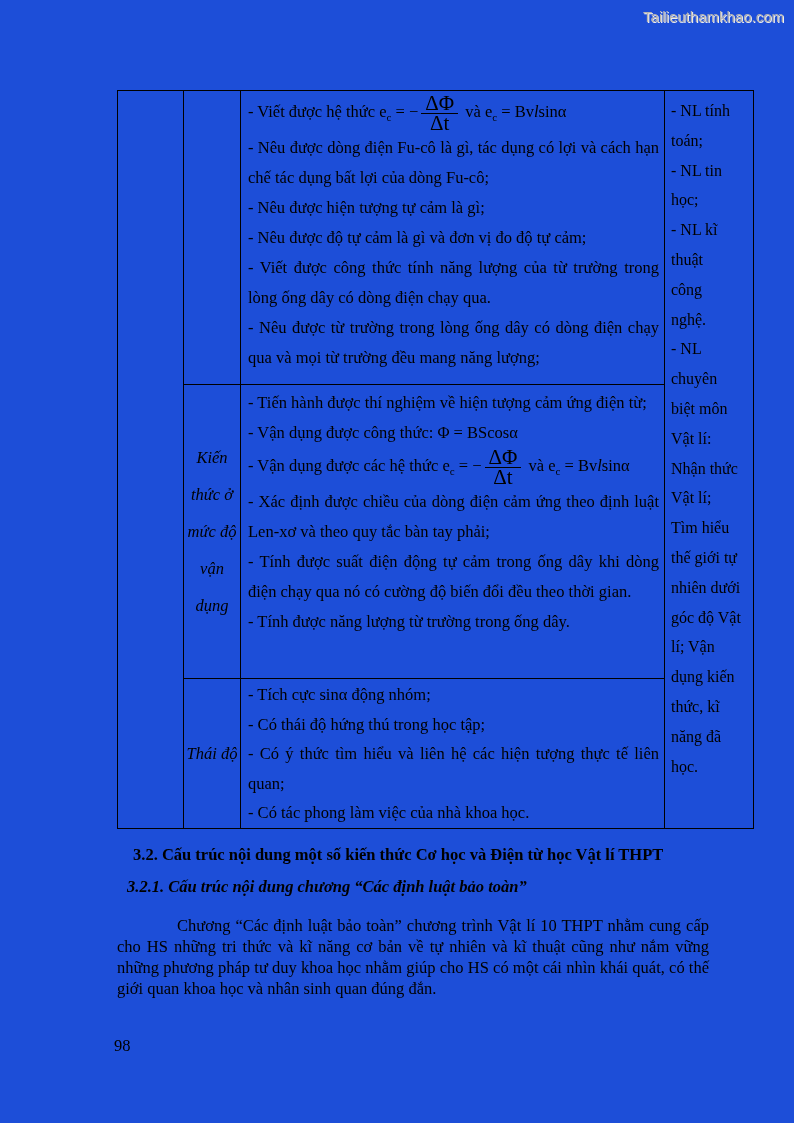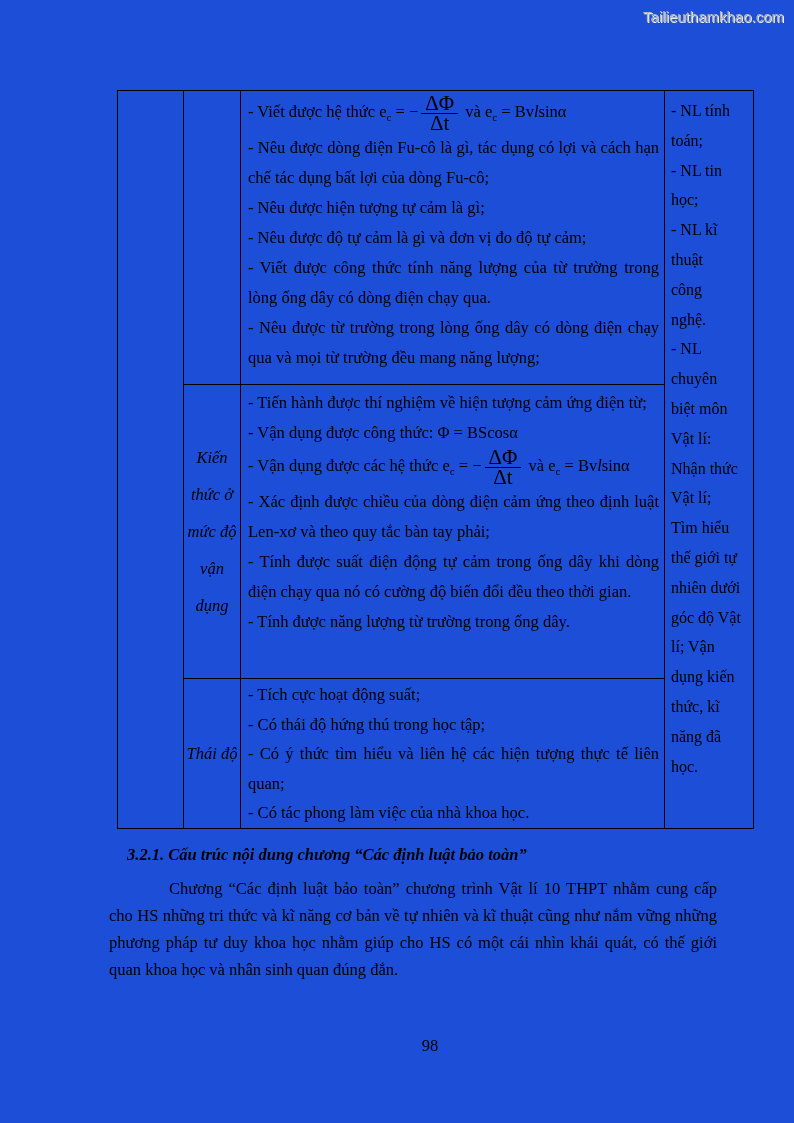--- a/index.html
+++ b/index.html
@@ -63,25 +63,25 @@
   sub{font-size:11px;}
   .cline{white-space:nowrap;}
   
   .bottom-section{
     position:absolute;left:105px;top:839px;width:616px;
     font-size:16.5px;line-height:32px;
   }
   .heading-1{font-weight:bold;padding-left:28px;}
   .heading-2{font-weight:bold;font-style:italic;padding-left:22px;}
   .body-paragraph{
-    margin:4px;text-indent:60px;text-align:justify;line-height:27px;
+    margin:12px;text-indent:60px;text-align:justify;line-height:21px;
   }
   .page-number{
-    position:absolute;left:122px;top:1036px;width:616px;
-    text-align:center;font-size:16.5px;
+    position:absolute;left:114px;top:1036px;width:616px;
+    text-align:left;font-size:16.5px;
   }
 </style>
 </head>
 <body>
 
 <div class="page">
 
   <div class="watermark">Tailieuthamkhao.com</div>
 
   <div class="doc-table">
@@ -105,21 +105,21 @@
             <p>- Vận dụng được công thức: Φ = BScosα</p>
             <p>- Vận dụng được các hệ thức <span>e<sub>c</sub></span> = −<span class="frac"><span class="num">ΔΦ</span><span class="den">Δt</span></span> và <span>e<sub>c</sub></span> = Bv<i>l</i>sinα</p>
             <p>- Xác định được chiều của dòng điện cảm ứng theo định luật Len-xơ và theo quy tắc bàn tay phải;</p>
             <p>- Tính được suất điện động tự cảm trong ống dây khi dòng điện chạy qua nó có cường độ biến đổi đều theo thời gian.</p>
             <p>- Tính được năng lượng từ trường trong ống dây.</p>
           </div>
         </div>
         <div class="trow r2">
           <div class="label-cell">Thái độ</div>
           <div class="content-cell">
-            <p>- Tích cực hoạt động suất;</p>
+            <p>- Tích cực sinα động nhóm;</p>
             <p>- Có thái độ hứng thú trong học tập;</p>
             <p>- Có ý thức tìm hiểu và liên hệ các hiện tượng thực tế liên quan;</p>
             <p>- Có tác phong làm việc của nhà khoa học.</p>
           </div>
         </div>
       </div>
     <div class="col-right" id="competency-column">
         <div class="cline">- NL tính</div>
         <div class="cline">toán;</div>
         <div class="cline">- NL tin</div>
@@ -140,19 +140,20 @@
         <div class="cline">góc độ Vật</div>
         <div class="cline">lí; Vận</div>
         <div class="cline">dụng kiến</div>
         <div class="cline">thức, kĩ</div>
         <div class="cline">năng đã</div>
         <div class="cline">học.</div>
       </div>
   </div>
 
   <div class="bottom-section">
+    <div class="heading-1">3.2. Cấu trúc nội dung một số kiến thức Cơ học và Điện từ học Vật lí THPT</div>
     <div class="heading-2">3.2.1. Cấu trúc nội dung chương “Các định luật bảo toàn”</div>
     <p class="body-paragraph">Chương “Các định luật bảo toàn” chương trình Vật lí 10 THPT nhằm cung cấp cho HS những tri thức và kĩ năng cơ bản về tự nhiên và kĩ thuật cũng như nắm vững những phương pháp tư duy khoa học nhằm giúp cho HS có một cái nhìn khái quát, có thế giới quan khoa học và nhân sinh quan đúng đắn.</p>
   </div>
 
   <div class="page-number">98</div>
 
 </div>
 
 </body></html>

